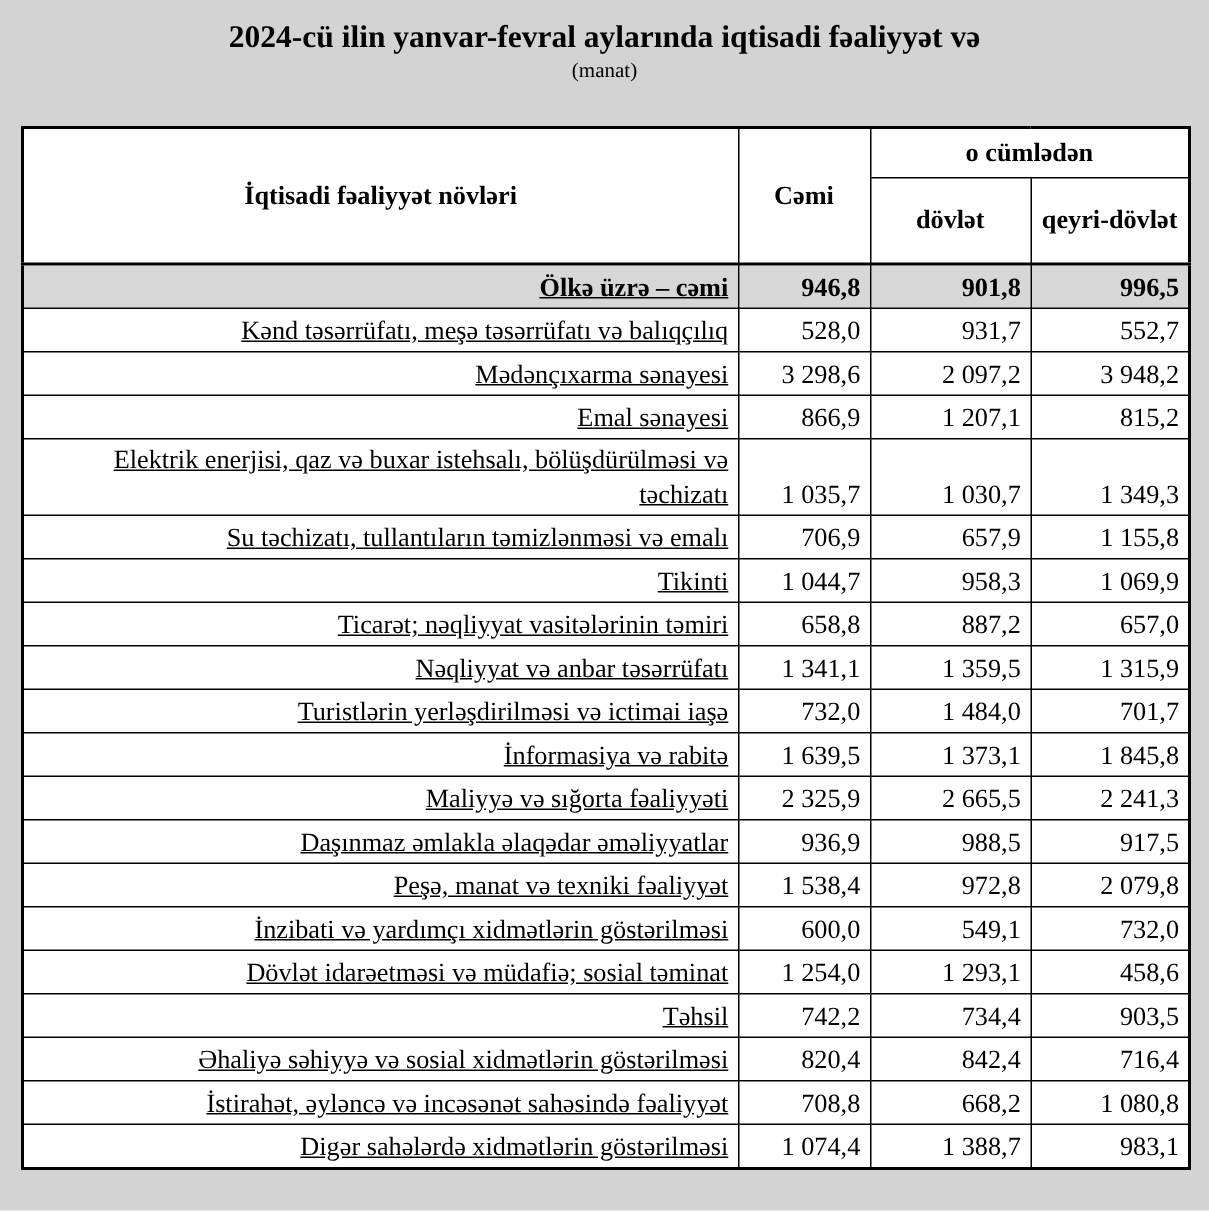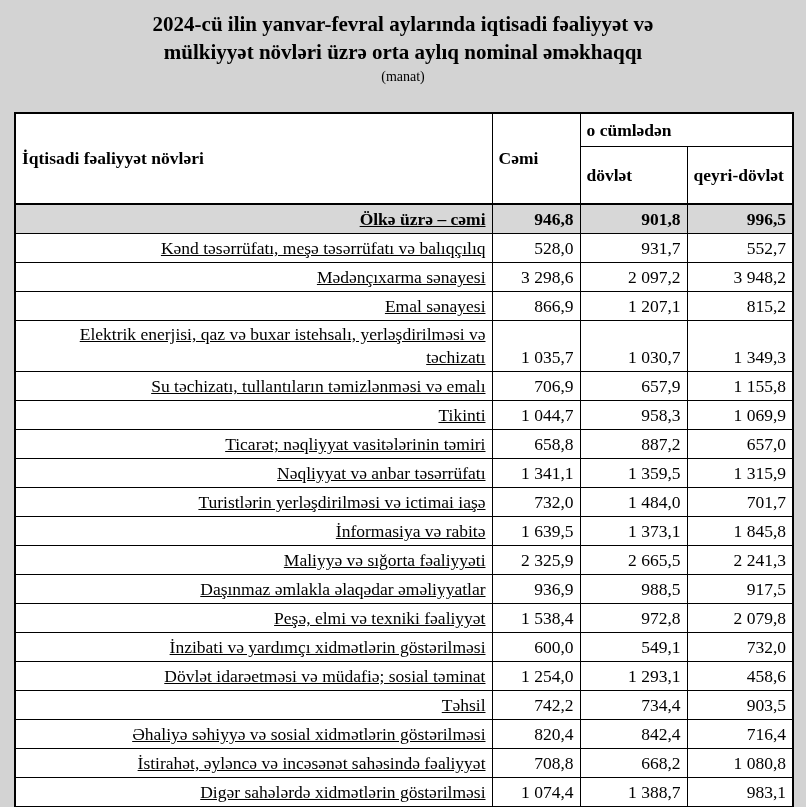--- a/index.html
+++ b/index.html
@@ -40,21 +40,21 @@
   }
   table.wage th,
   table.wage td{
     border:1px solid var(--border-color);
     padding:2px 6px;
     line-height:1.32;
     overflow:hidden;
   }
   table.wage thead th{
     font-weight:bold;
-    text-align:left;
+    text-align:center;
     vertical-align:middle;
   }
   table.wage thead{
     border-bottom:2px solid var(--border-color);
   }
   table.wage thead tr.h1 th{height:28px;}
   table.wage thead tr.h2 th{height:52px;}
   table.wage tbody td{
     vertical-align:bottom;
     height:24px;
@@ -64,21 +64,20 @@
   tr.total-row td{
     font-weight:bold;
     background:var(--total-row-bg);
   }
 </style>
 </head>
 <body>
 
 <div class="title">
   <div>2024-cü ilin yanvar-fevral aylarında iqtisadi fəaliyyət və</div>
-  <div>mülkiyyət növləri üzrə orta aylıq nominal əməkhaqqı</div>
 </div>
 <div class="unit">(manat)</div>
 
 <table class="wage">
   <colgroup>
     <col style="width:477px">
     <col style="width:88px">
     <col style="width:107px">
     <col style="width:106px">
   </colgroup>
@@ -112,21 +111,21 @@
         <td class="num">2 097,2</td>
         <td class="num">3 948,2</td>
       </tr>
       <tr>
         <td class="label">Emal sənayesi</td>
         <td class="num">866,9</td>
         <td class="num">1 207,1</td>
         <td class="num">815,2</td>
       </tr>
       <tr>
-        <td class="label">Elektrik enerjisi, qaz və buxar istehsalı, yerləşdirilməsi və təchizatı</td>
+        <td class="label">Elektrik enerjisi, qaz və buxar istehsalı, bölüşdürülməsi və təchizatı</td>
         <td class="num">1 035,7</td>
         <td class="num">1 030,7</td>
         <td class="num">1 349,3</td>
       </tr>
       <tr>
         <td class="label">Su təchizatı, tullantıların təmizlənməsi və emalı</td>
         <td class="num">706,9</td>
         <td class="num">657,9</td>
         <td class="num">1 155,8</td>
       </tr>
@@ -166,21 +165,21 @@
         <td class="num">2 665,5</td>
         <td class="num">2 241,3</td>
       </tr>
       <tr>
         <td class="label">Daşınmaz əmlakla əlaqədar əməliyyatlar</td>
         <td class="num">936,9</td>
         <td class="num">988,5</td>
         <td class="num">917,5</td>
       </tr>
       <tr>
-        <td class="label">Peşə, elmi və texniki fəaliyyət</td>
+        <td class="label">Peşə, manat və texniki fəaliyyət</td>
         <td class="num">1 538,4</td>
         <td class="num">972,8</td>
         <td class="num">2 079,8</td>
       </tr>
       <tr>
         <td class="label">İnzibati və yardımçı xidmətlərin göstərilməsi</td>
         <td class="num">600,0</td>
         <td class="num">549,1</td>
         <td class="num">732,0</td>
       </tr>

